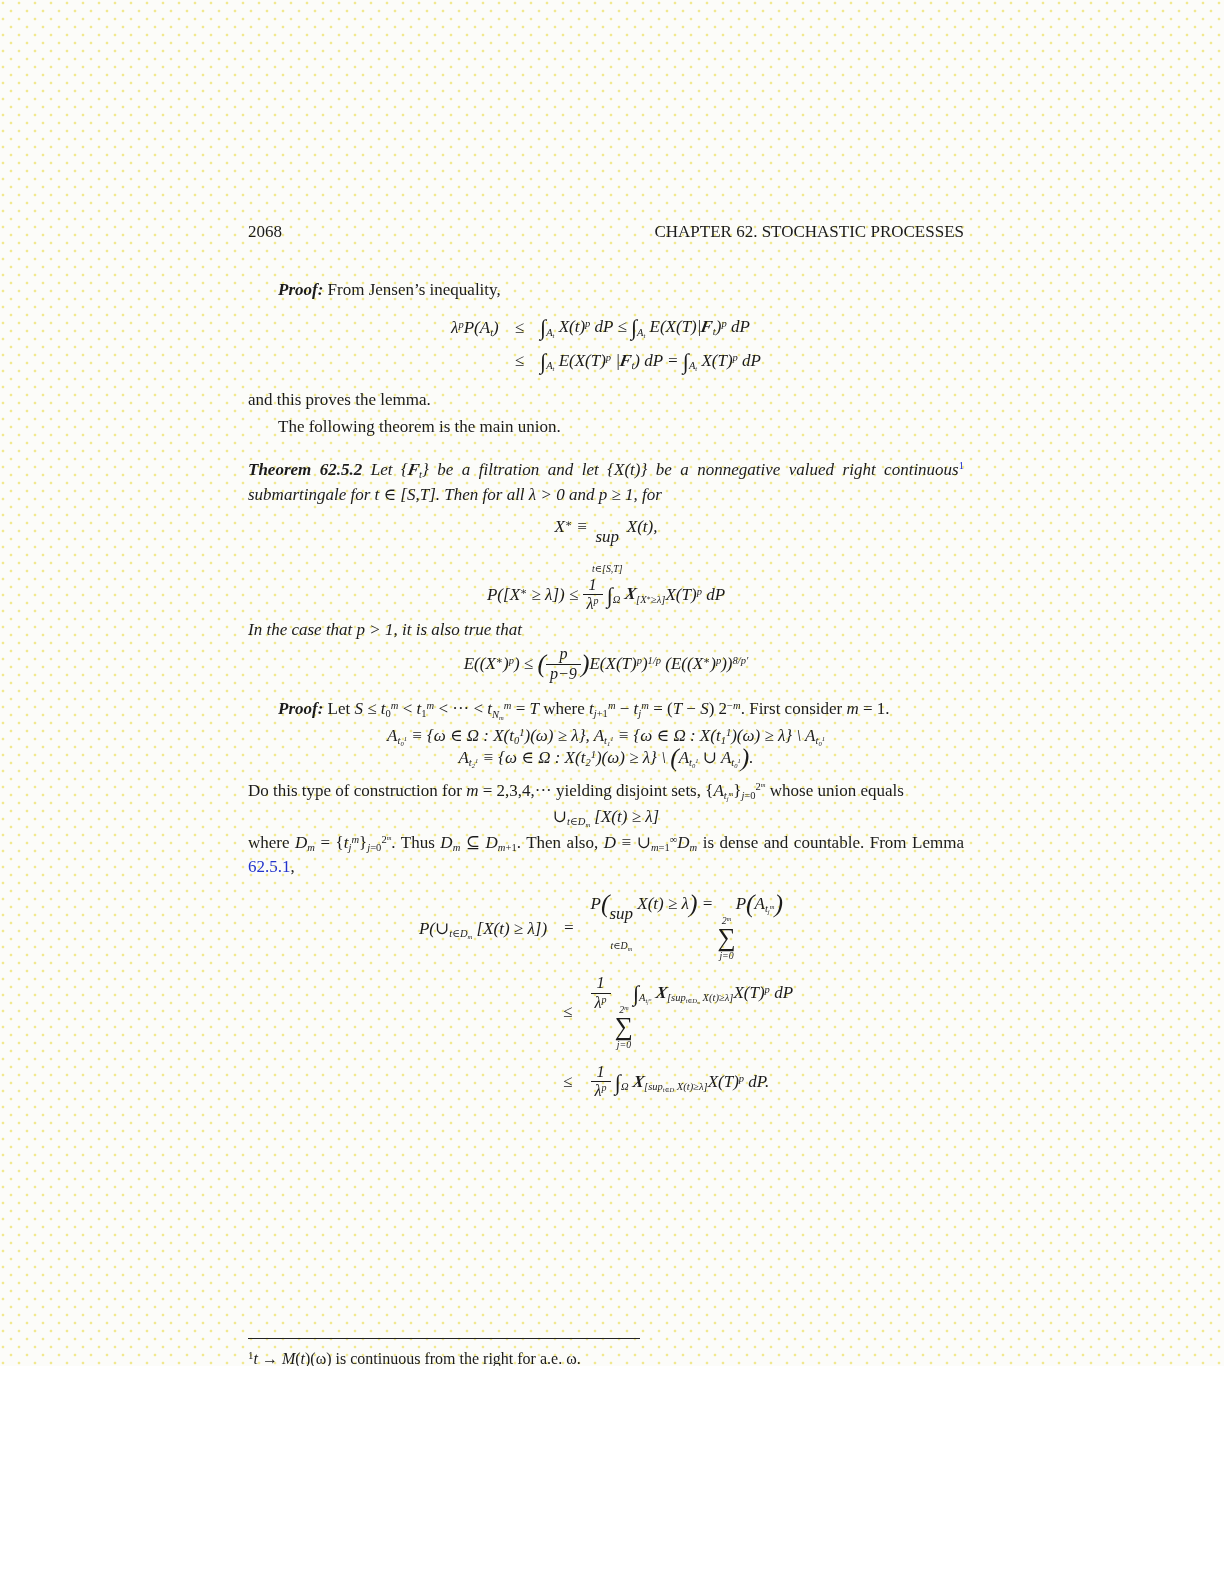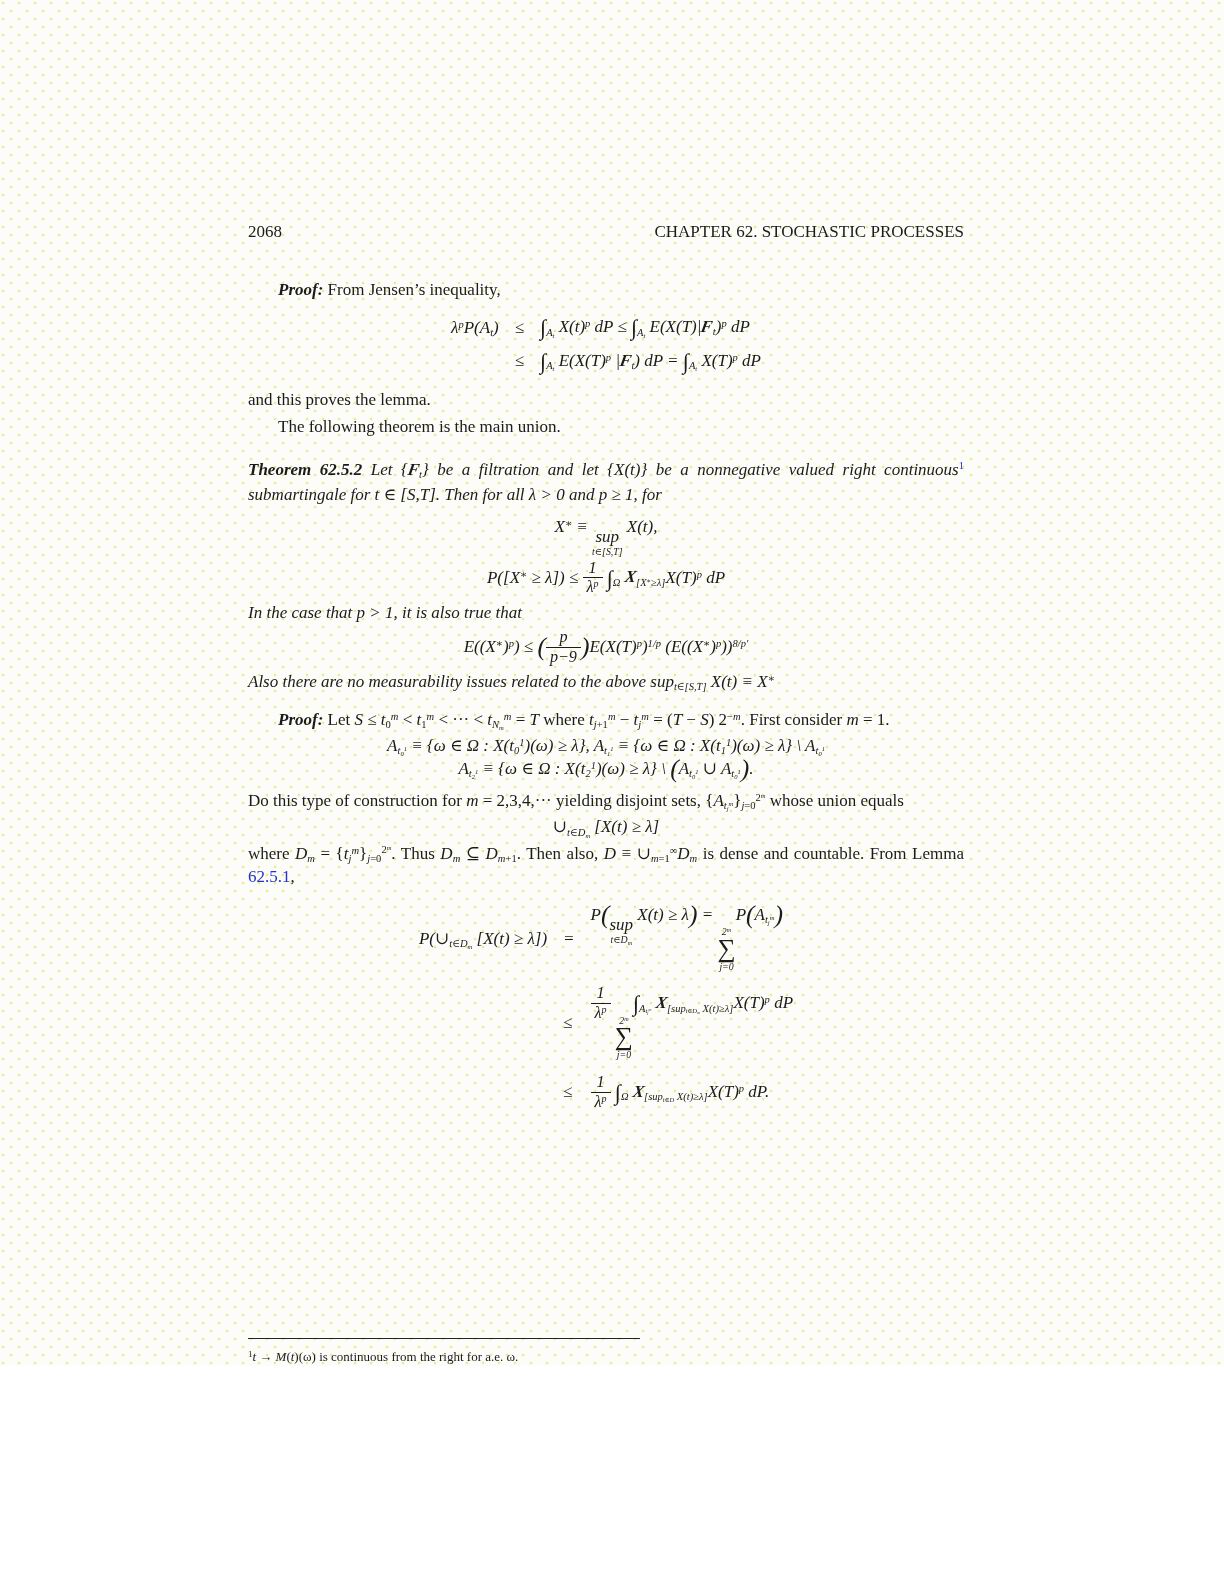--- a/index.html
+++ b/index.html
@@ -37,30 +37,30 @@
   .eqcell.rel{padding:6px 16px;}
   .eqcell.rhs{text-align:left;}
   
   sup,sub{font-size:0.62em; line-height:0;}
   sup{vertical-align:0.5em;}
   sub{vertical-align:-0.3em;}
   .frac{display:inline-block; vertical-align:-0.6em; text-align:center; line-height:1.15; font-size:0.95em;}
   .frac .num{display:block; border-bottom:1px solid currentColor; padding:0 4px;}
   .frac .den{display:block; padding:0 4px;}
   .ou{display:inline-flex; flex-direction:column; align-items:center; line-height:1; text-align:center;}
-  .u2{vertical-align:-0.6em;}
+  .u2{vertical-align:-0.6em;gap:17px;}
   .u3{vertical-align:-0.9em;}
   .ouover,.ouunder{font-size:0.58em; line-height:1.2;}
   .oubase{line-height:1.05;}
   .sumop{font-size:1.5em; line-height:0.9; font-style:normal;}
   .intg{font-size:1.3em; line-height:0.9; vertical-align:-0.15em;}
   .bigp{font-size:1.5em; vertical-align:-0.12em; line-height:0.8;}
   .scr{font-style:italic; font-weight:600; display:inline-block; transform:skewX(-10deg);}
   
-  .footnote{position:absolute; left:248px; top:1338px; width:716px; font-size:13px; line-height:1.35;}
+  .footnote{position:absolute; left:248px; top:1338px; width:716px; font-size:16px; line-height:1.35;}
   .fnrule{width:392px; border-top:1.5px solid #222; margin-bottom:9px;}
   .footnote sup{font-size:0.68em; vertical-align:0.5em;}
 </style>
 </head>
 <body>
 
 <div class="page">
   <div class="content">
 
     <div class="header">
@@ -93,21 +93,20 @@
     <div class="eq">X<sup>∗</sup> ≡ <span class="ou u2">
           <span class="oubase">sup</span>
           <span class="ouunder">t∈[S,T]</span>
         </span> X(t),</div>
     <div class="eq">P([X<sup>∗</sup> ≥ λ]) ≤ <span class="frac"><span class="num">1</span><span class="den">λ<sup>p</sup></span></span> <span class="intg">∫</span><sub>Ω</sub> <span class="scr">X</span><sub>[X<sup>∗</sup>≥λ]</sub>X(T)<sup>p</sup> dP</div>
 
     <p class="para ital">In the case that p &gt; 1, it is also true that</p>
 
     <div class="eq">E((X<sup>∗</sup>)<sup>p</sup>) ≤ <span class="bigp">(</span><span class="frac"><span class="num">p</span><span class="den">p−9</span></span><span class="bigp">)</span>E(X(T)<sup>p</sup>)<sup>1/p</sup> (E((X<sup>∗</sup>)<sup>p</sup>))<sup>8/p′</sup></div>
 
-    <p class="para ital">Also there are no measurability issues related to the above sup<sub>t∈[S,T]</sub> X(t) ≡ X<sup>∗</sup></p>
 
     <p class="para indent" style="margin-top:14px"><span class="bold">Proof:</span>
       <span>Let <i>S</i> ≤ <i>t</i><sub>0</sub><sup><i>m</i></sup> &lt; <i>t</i><sub>1</sub><sup><i>m</i></sup> &lt; ··· &lt; <i>t</i><sub><i>N</i><sub><i>m</i></sub></sub><sup><i>m</i></sup> = <i>T</i> where <i>t</i><sub><i>j</i>+1</sub><sup><i>m</i></sup> − <i>t</i><sub><i>j</i></sub><sup><i>m</i></sup> = (<i>T</i> − <i>S</i>) 2<sup>−<i>m</i></sup>. First consider <i>m</i> = 1.</span></p>
 
     <div class="eq">A<sub>t<sub>0</sub><sup>1</sup></sub> ≡ {ω ∈ Ω : X(t<sub>0</sub><sup>1</sup>)(ω) ≥ λ}, A<sub>t<sub>1</sub><sup>1</sup></sub> ≡ {ω ∈ Ω : X(t<sub>1</sub><sup>1</sup>)(ω) ≥ λ} \ A<sub>t<sub>0</sub><sup>1</sup></sub></div>
     <div class="eq">A<sub>t<sub>2</sub><sup>1</sup></sub> ≡ {ω ∈ Ω : X(t<sub>2</sub><sup>1</sup>)(ω) ≥ λ} \ <span class="bigp">(</span>A<sub>t<sub>0</sub><sup>1</sup></sub> ∪ A<sub>t<sub>0</sub><sup>1</sup></sub><span class="bigp">)</span>.</div>
 
     <p class="para" style="margin-top:10px">Do this type of construction for <i>m</i> = 2,3,4,··· yielding disjoint sets, {<i>A</i><sub><i>t</i><sub><i>j</i></sub><sup><i>m</i></sup></sub>}<sub><i>j</i>=0</sub><sup>2<sup><i>m</i></sup></sup> whose union equals</p>
 
     <div class="eq">∪<sub>t∈D<sub>m</sub></sub> [X(t) ≥ λ]</div>

